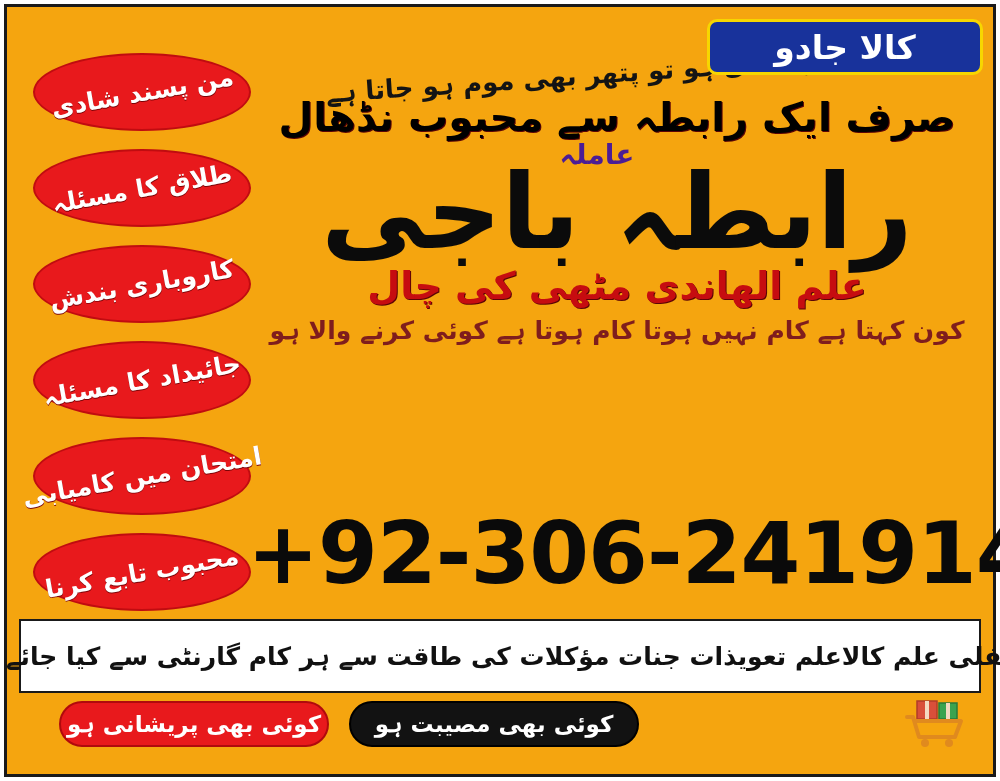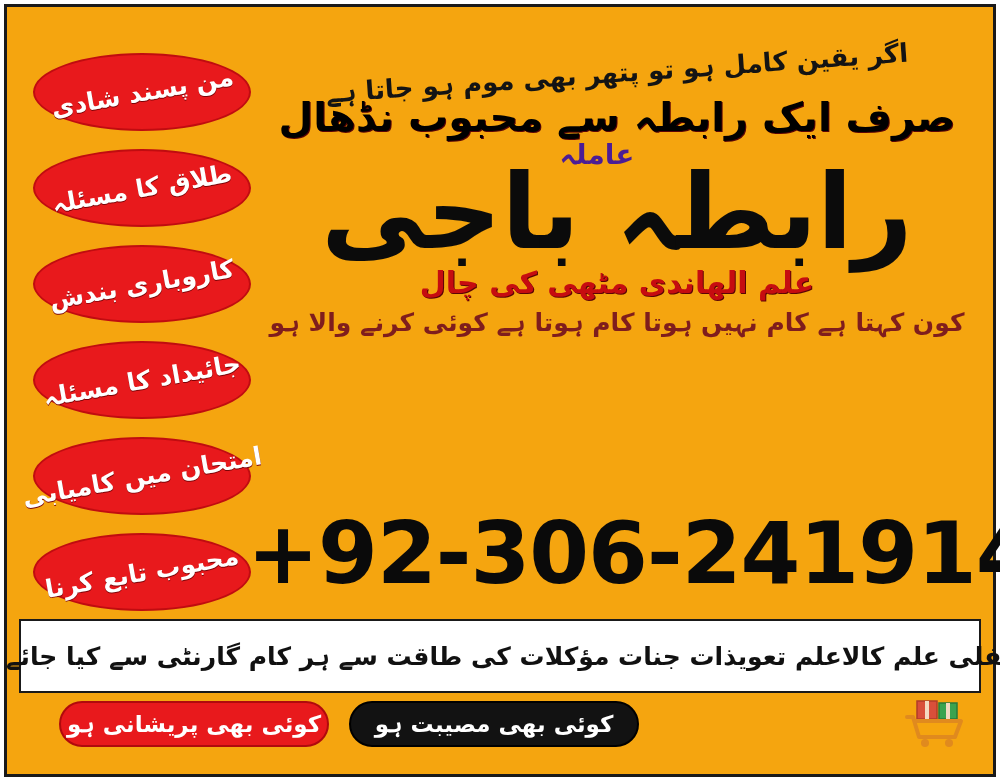--- a/index.html
+++ b/index.html
@@ -130,21 +130,21 @@
   .line-name {
     font-size: 104px;
     font-weight: bold;
     color: #0b0b0b;
     line-height: 0.95;
     margin: -6px 0 0 0;
     letter-spacing: -2px;
     white-space: nowrap;
   }
   .line-sub {
-    font-size: 30px;
+    font-size: 38px;
     font-weight: bold;
     color: #c60c10;
     line-height: 1.1;
     margin: 4px 0 0 0;
     text-shadow: 1px 1px 0 #5a0405;
     white-space: nowrap;
   }
   .line-small-2 {
     font-size: 25px;
     font-weight: bold;
@@ -260,20 +260,23 @@
     letter-spacing: 0.5px;
     margin-top: 40px;
   }
 </style>
 </head>
 <body>
 
 <div id="poster">
   <div class="frame">
 
+    <div class="blue-banner">
+      <span>کالا جادو</span>
+    </div>
 
     <div class="badge-col">
       <div class="badge b0">
         <span>من پسند شادی</span>
       </div>
       <div class="badge b1">
         <span>طلاق کا مسئلہ</span>
       </div>
       <div class="badge b2">
         <span>کاروباری بندش</span>

